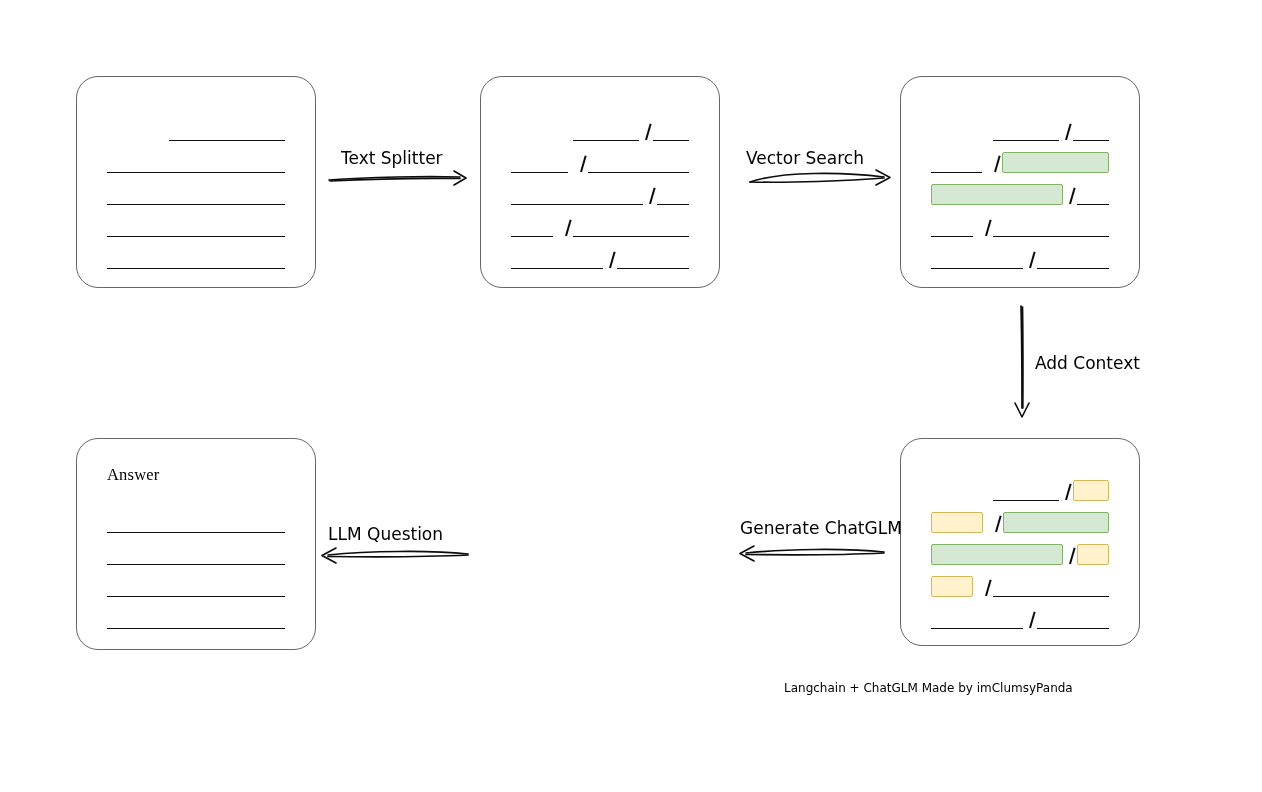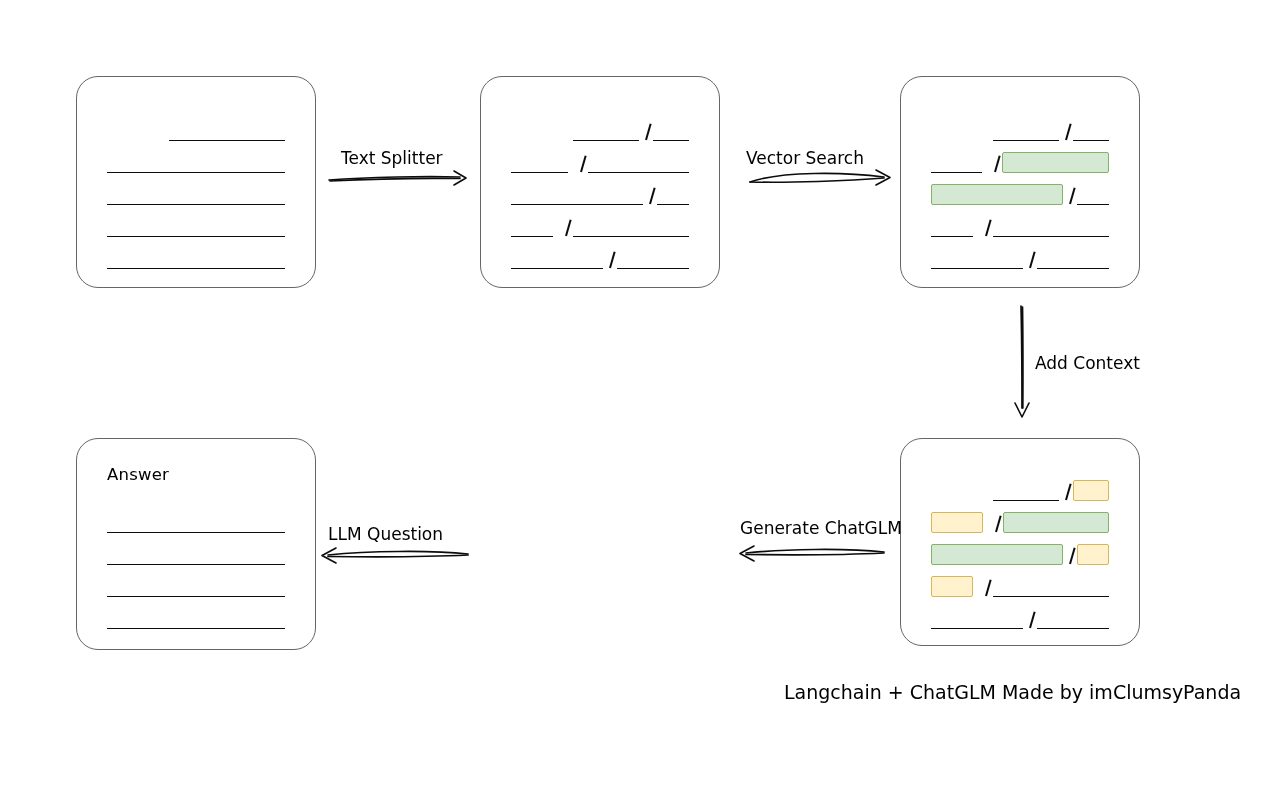--- a/index.html
+++ b/index.html
@@ -44,21 +44,21 @@
   
   .arrow-label{position:absolute;font-size:17px;white-space:nowrap;color:#000;}
 
   
   svg.arrow{position:absolute;overflow:visible;}
   svg.arrow path{fill:none;stroke:#0c0c0c;stroke-width:1.7;
                  stroke-linecap:round;stroke-linejoin:round;}
   svg.arrow path.head{stroke-width:1.6;}
 
   
-  .footer{position:absolute;font-size:19px;white-space:nowrap;color:#000;}
+  .footer{position:absolute;font-size:12px;white-space:nowrap;color:#000;}
 </style>
 </head>
 <body>
 
 <div class="canvas">
 
   <div class="doc-box" style="left:76px;top:76px;width:240px;height:212px;">
     <div class="rows" id="rows-source" style="padding:38px 30px 0 30px;">
         <div class="row" style="left: 92px; right: 30px; top: 38px;">
           <div class="seg plain" style="width: 152px;"></div>
@@ -136,21 +136,21 @@
         </div>
         <div class="row" style="left: 30px; right: 30px; top: 166px;">
           <div class="seg plain" style="width: 100px;"></div>
           <div class="slash"></div>
           <div class="seg plain" style="width: 78px;"></div>
         </div>
       </div>
   </div>
 
   <div class="doc-box" style="left:76px;top:438px;width:240px;height:212px;">
-    <div class="box-label" style="left:30px;top:26px;">Answer</div>
+    <div class="box-label" style="left:30px;top:26px;font-family:Liberation Serif, serif;">Answer</div>
     <div class="rows" id="rows-answer" style="padding:68px 30px 0 30px;">
         <div class="row" style="left: 30px; right: 30px; top: 68px;">
           <div class="seg plain" style="width: 178px;"></div>
         </div>
         <div class="row" style="left: 30px; right: 30px; top: 100px;">
           <div class="seg plain" style="width: 178px;"></div>
         </div>
         <div class="row" style="left: 30px; right: 30px; top: 132px;">
           <div class="seg plain" style="width: 178px;"></div>
         </div>

